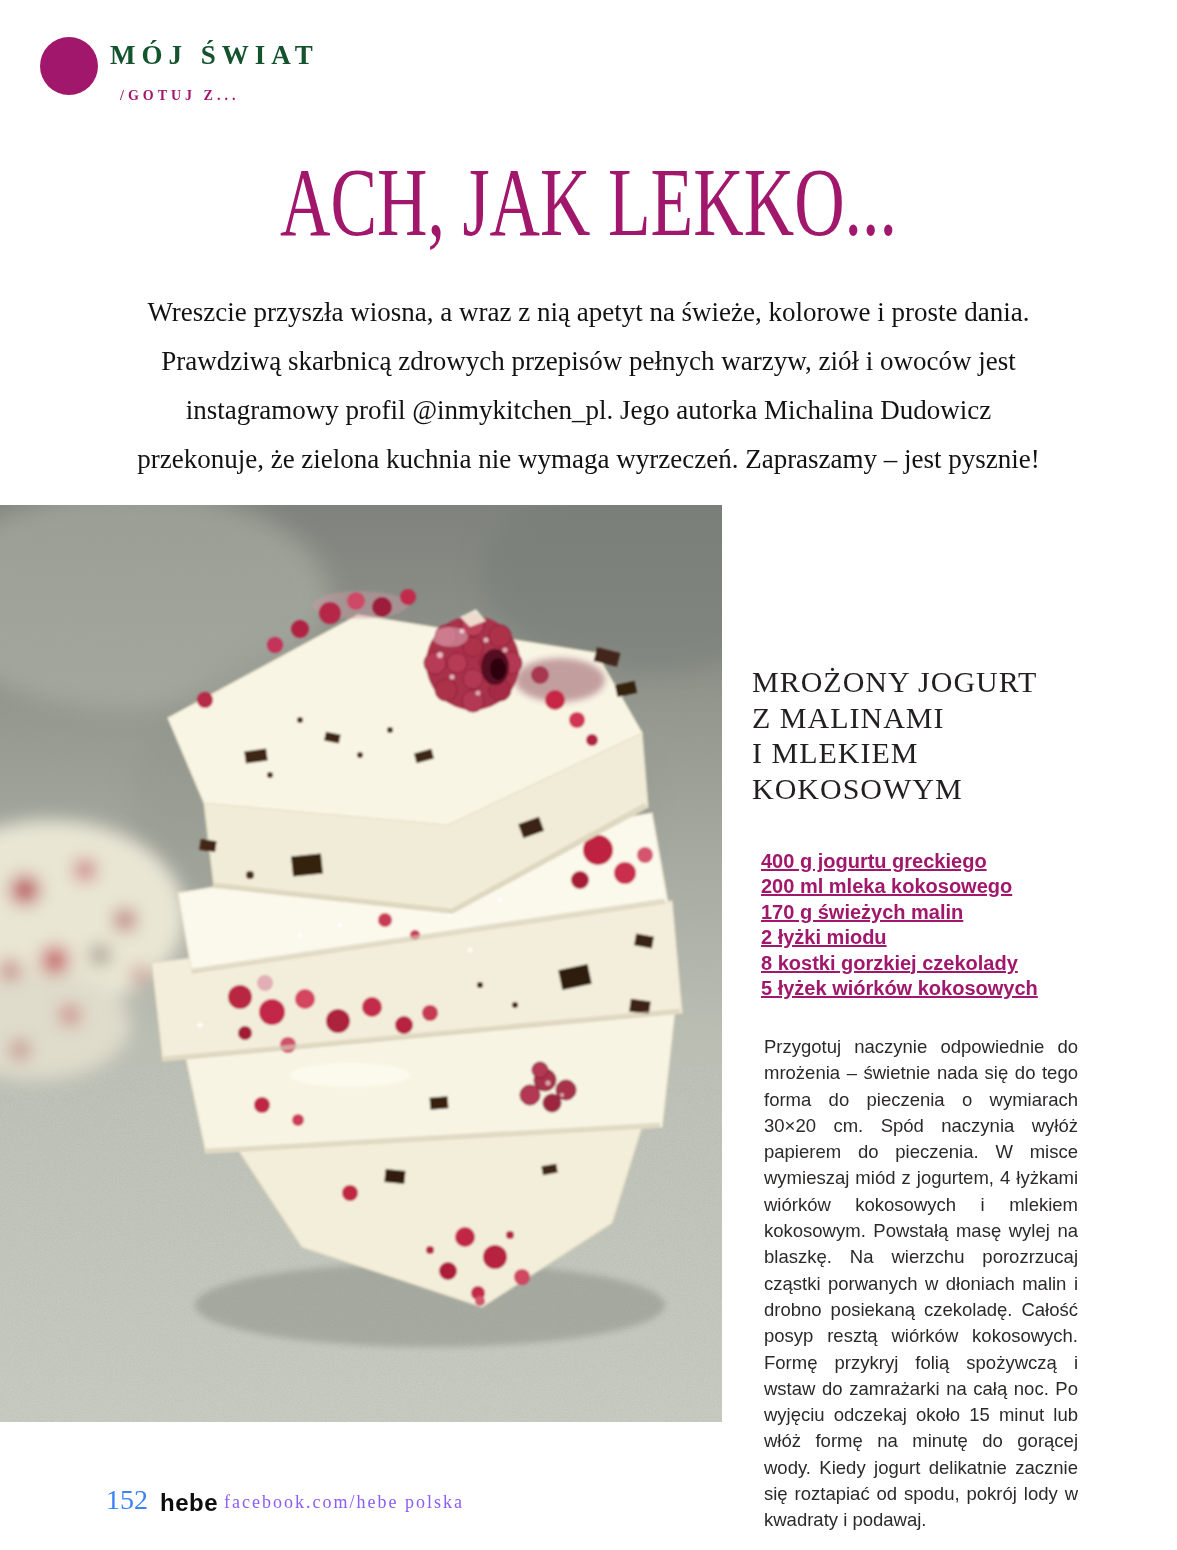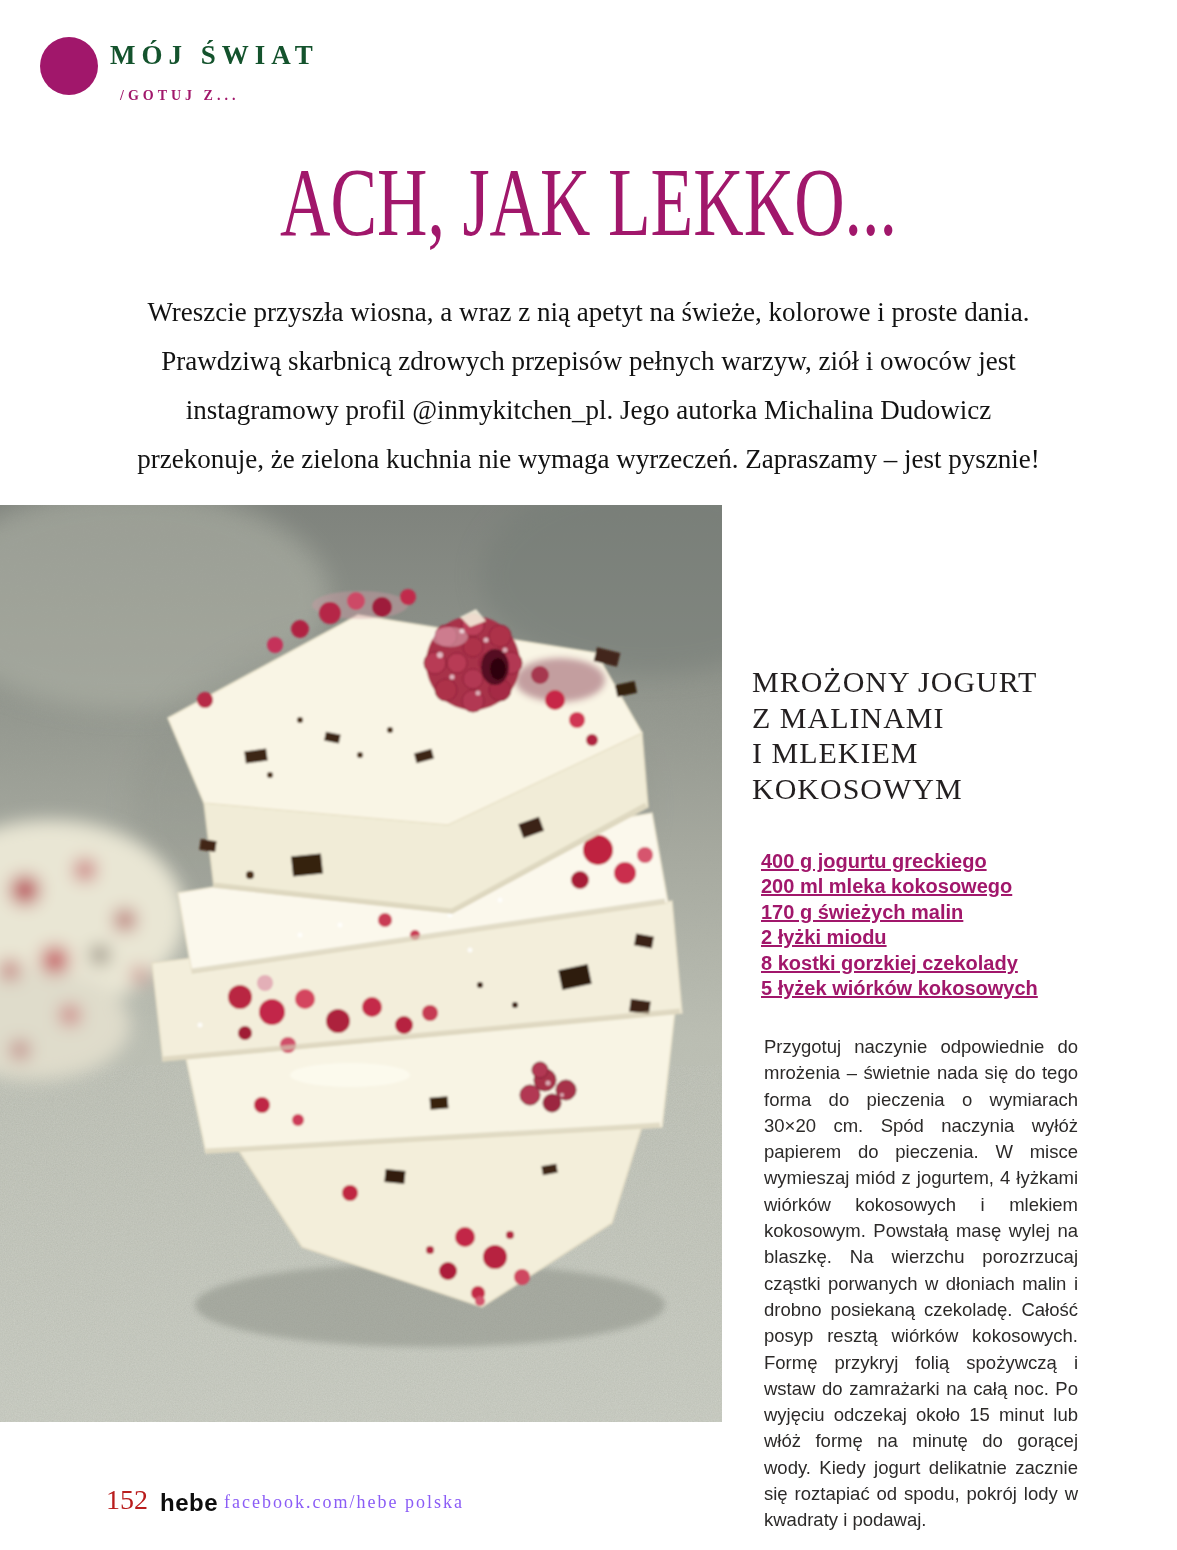--- a/index.html
+++ b/index.html
@@ -50,21 +50,21 @@
     font-family:"Liberation Sans", sans-serif; font-weight:bold;
     font-size:20px; line-height:25.4px; color:var(--accent);text-decoration:underline;
   }
   .instructions{
     position:absolute; left:748px; top:1018px; width:314px; margin:16px;
     font-family:"Liberation Sans", sans-serif; font-size:18.5px;
     line-height:26.3px; text-align:justify; color:#2c2a29; hyphens:auto;
   }
   
   .page-number{
-    position:absolute; left:106px; top:1484px; font-size:28px; color:#b91c1c;font-family:Liberation Serif, serif;
+    position:absolute; left:106px; top:1484px; font-size:28px; color:#3b82f6;font-family:Liberation Serif, serif;
   }
   .logo{
     position:absolute; left:160px; top:1489px;
     font-family:"Liberation Sans", sans-serif; font-weight:bold;
     font-size:24px; color:#0d0d0d; letter-spacing:.5px;
   }
   .social{
     position:absolute; left:224px; top:1492px; font-size:18px;
     letter-spacing:2px; color:#8b5cf6;
   }

